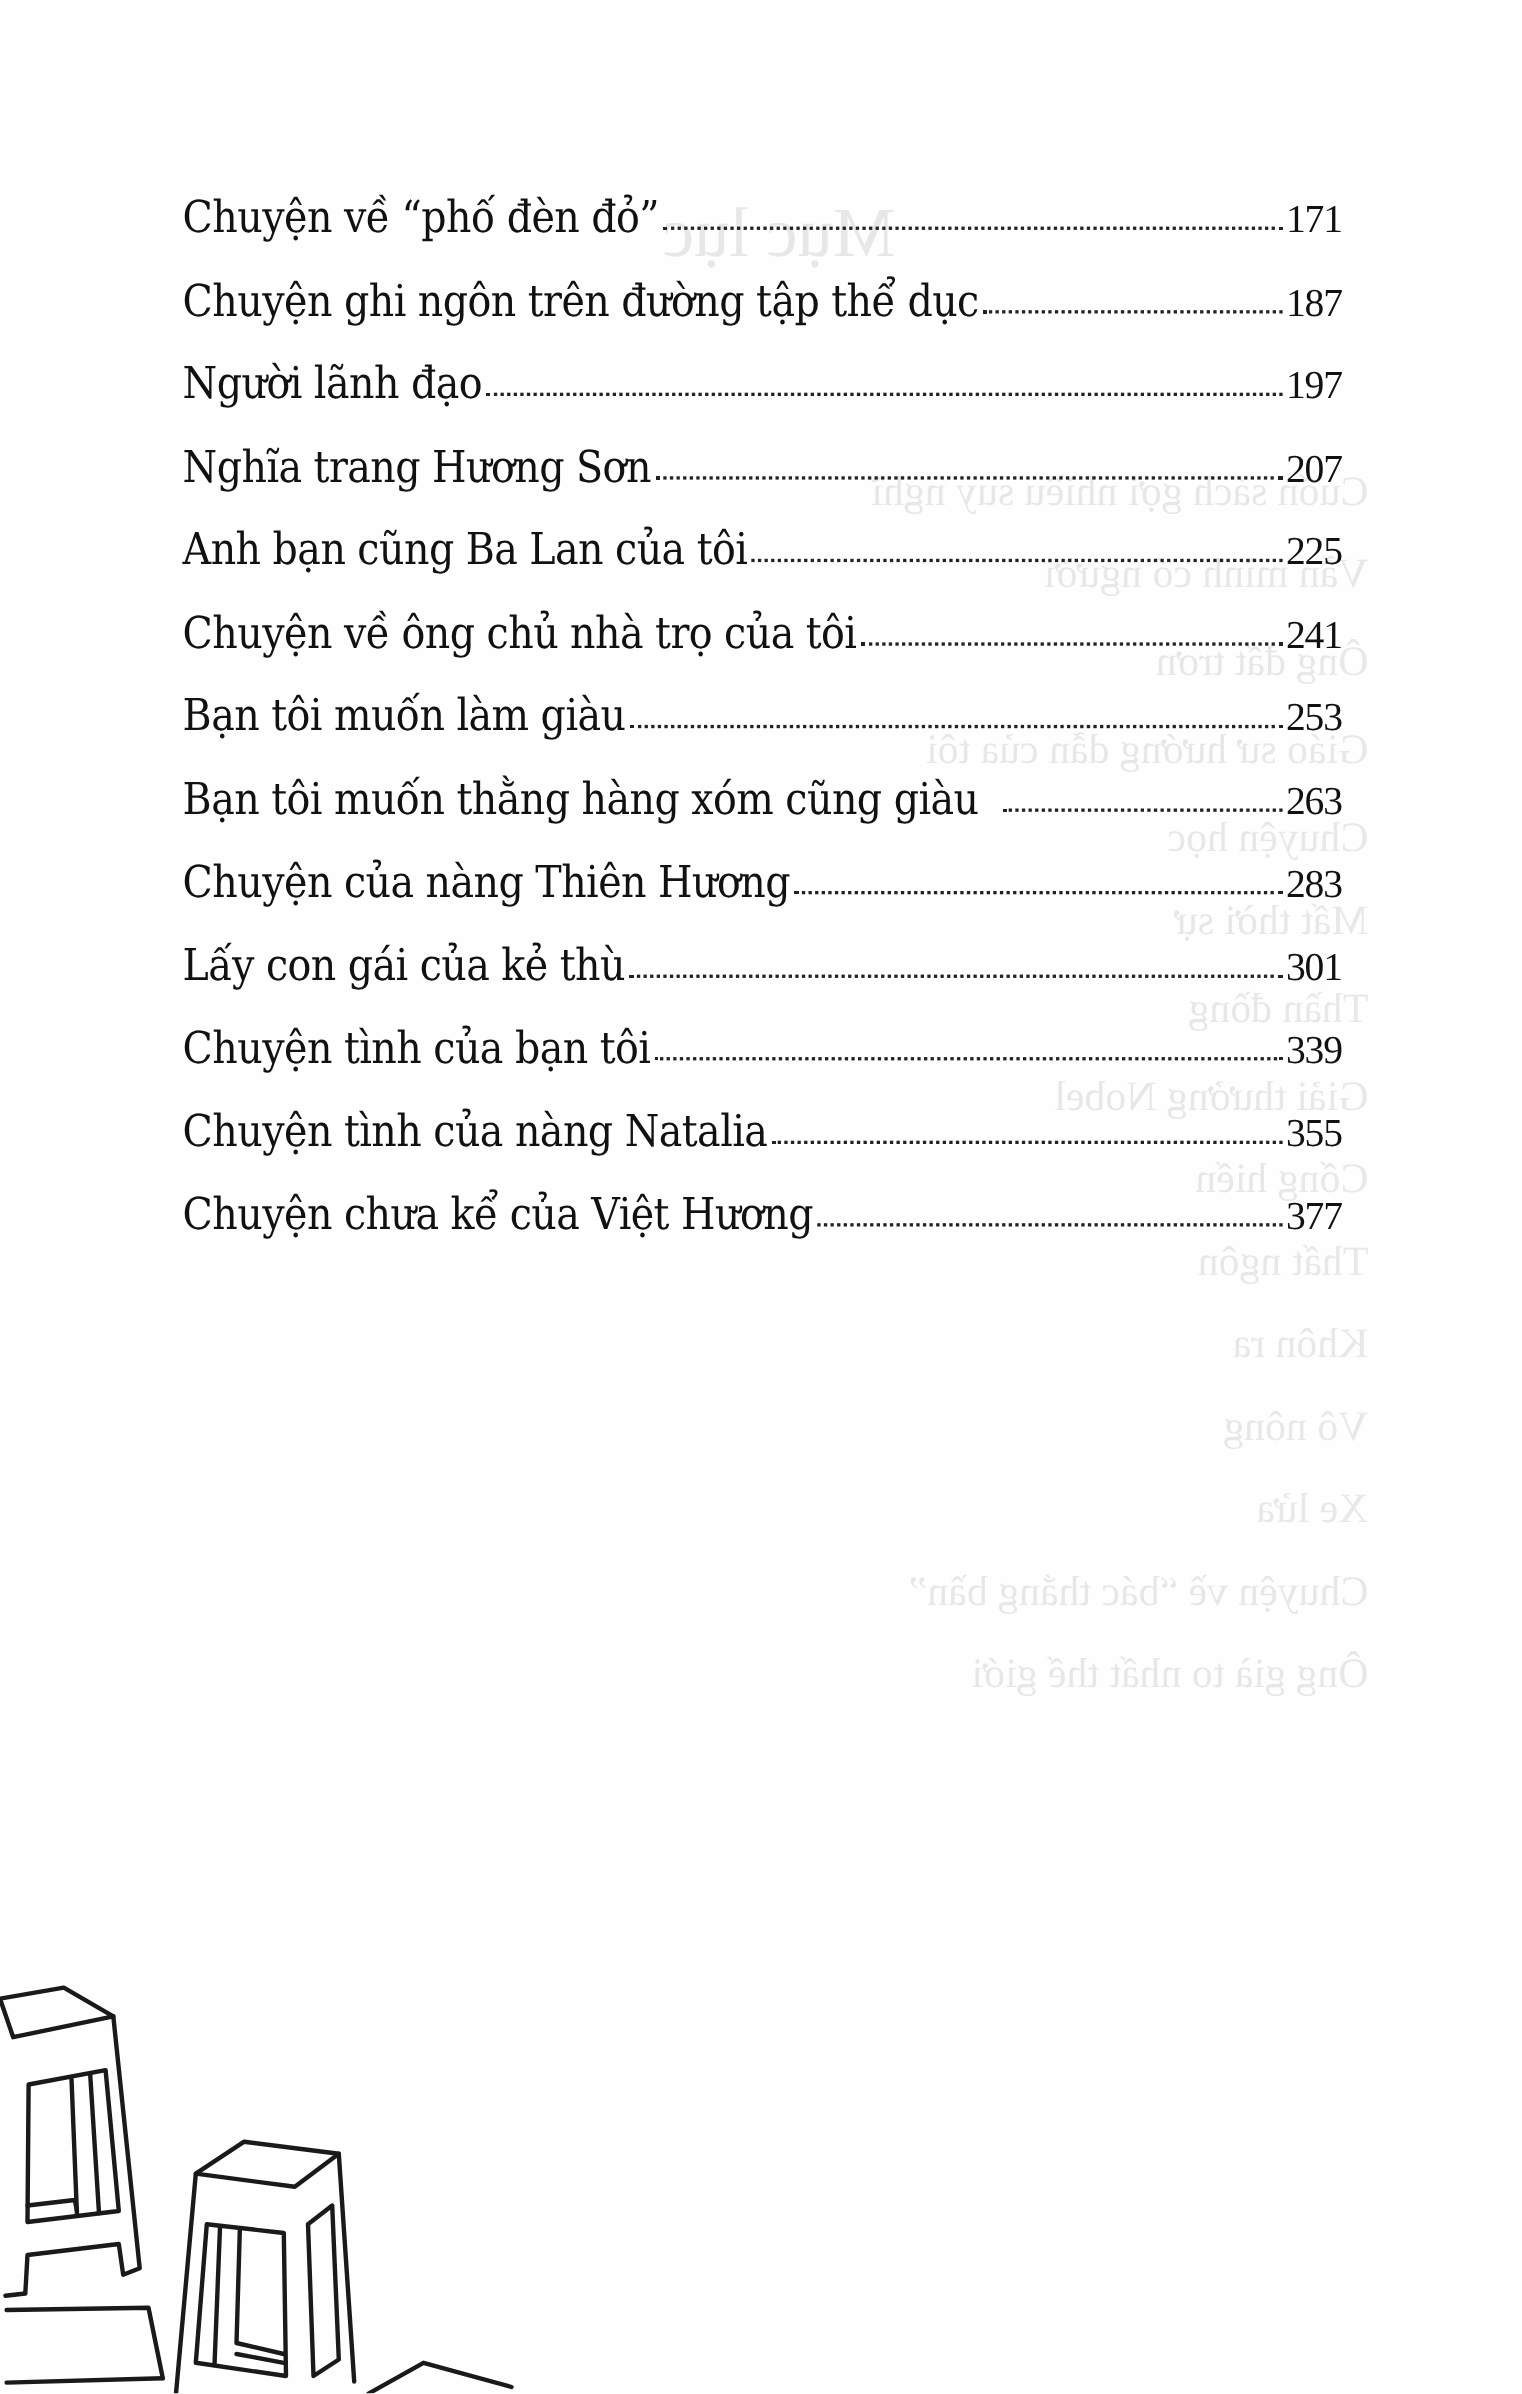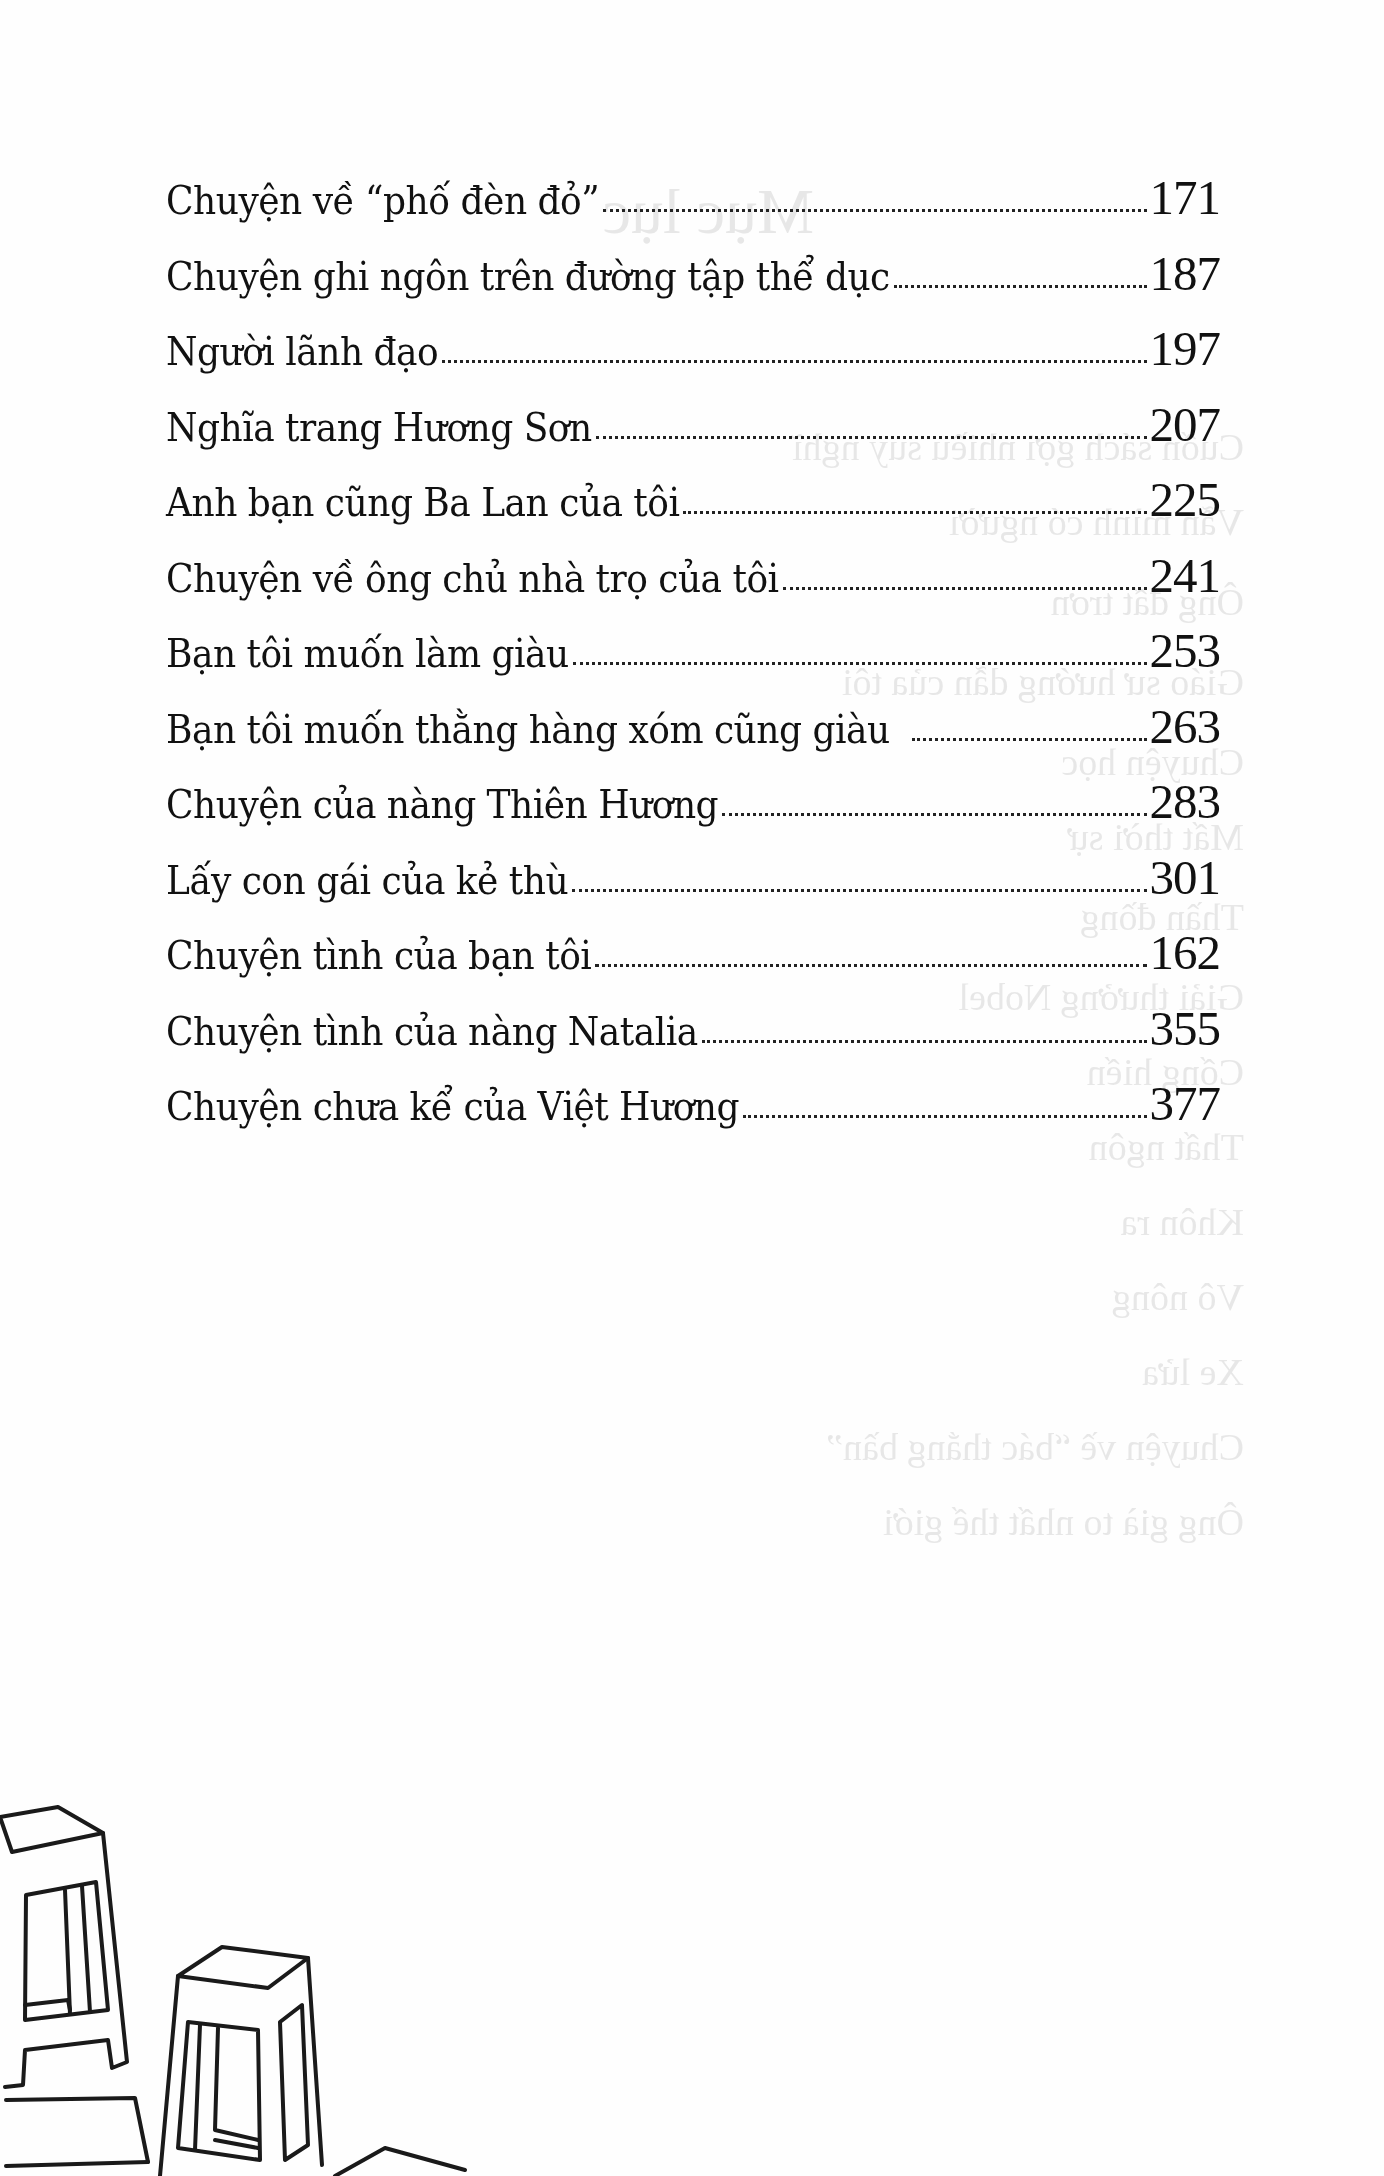--- a/index.html
+++ b/index.html
@@ -5,21 +5,21 @@
   html,body{margin:0;padding:0;background:#fff;}
   body{width:1384px;height:2176px;position:relative;overflow:hidden;font-family:"DejaVu Serif","Liberation Serif",serif;color:#111;}
   .page{position:absolute;inset:0;background:#fefefe;}
   .ghost{position:absolute;left:0;top:0;width:1384px;height:1600px;transform:scaleX(-1);opacity:0.13;pointer-events:none;}
   .ghost .gt{position:absolute;font-family:"Liberation Serif",serif;font-size:38px;color:#555;white-space:nowrap;}
   .ghost .gtitle{font-size:64px;}
   .toc{position:absolute;left:166px;top:172px;width:1054px;text-align:right;}
   .row{display:flex;align-items:baseline;height:75.5px;font-size:40px;line-height:52px;}
   .title{white-space:nowrap;font-family:"DejaVu Serif",serif;font-stretch:condensed;letter-spacing:-0.5px;transform-origin:left;}
   .leader{flex:1;border-bottom:3px dotted #222;margin:0 3px 0 4px;height:0;position:relative;top:-2px;}
-  .num{white-space:nowrap;font-family:"Liberation Serif",serif;font-size:49px;letter-spacing:-1px;}
+  .num{white-space:nowrap;font-family:"Liberation Serif",serif;font-size:36px;letter-spacing:-1px;}
   .illus{position:absolute;left:0;top:1700px;width:1384px;height:476px;}
 </style>
 </head>
 <body>
 
 <div class="page">
 
   <div class="ghost">
     <div class="gt gtitle" style="left:570px;top:175px;">Mục lục</div>
     <div class="gt" style="left:140px;top:425px;">Cuốn sách gợi nhiều suy nghĩ</div>
@@ -86,21 +86,21 @@
         <span class="num">283</span>
       </div>
     <div class="row">
         <span class="title">Lấy con gái của kẻ thù</span>
         <span class="leader"></span>
         <span class="num">301</span>
       </div>
     <div class="row">
         <span class="title">Chuyện tình của bạn tôi</span>
         <span class="leader"></span>
-        <span class="num">162</span>
+        <span class="num">339</span>
       </div>
     <div class="row">
         <span class="title">Chuyện tình của nàng Natalia</span>
         <span class="leader"></span>
         <span class="num">355</span>
       </div>
     <div class="row">
         <span class="title">Chuyện chưa kể của Việt Hương</span>
         <span class="leader"></span>
         <span class="num">377</span>

